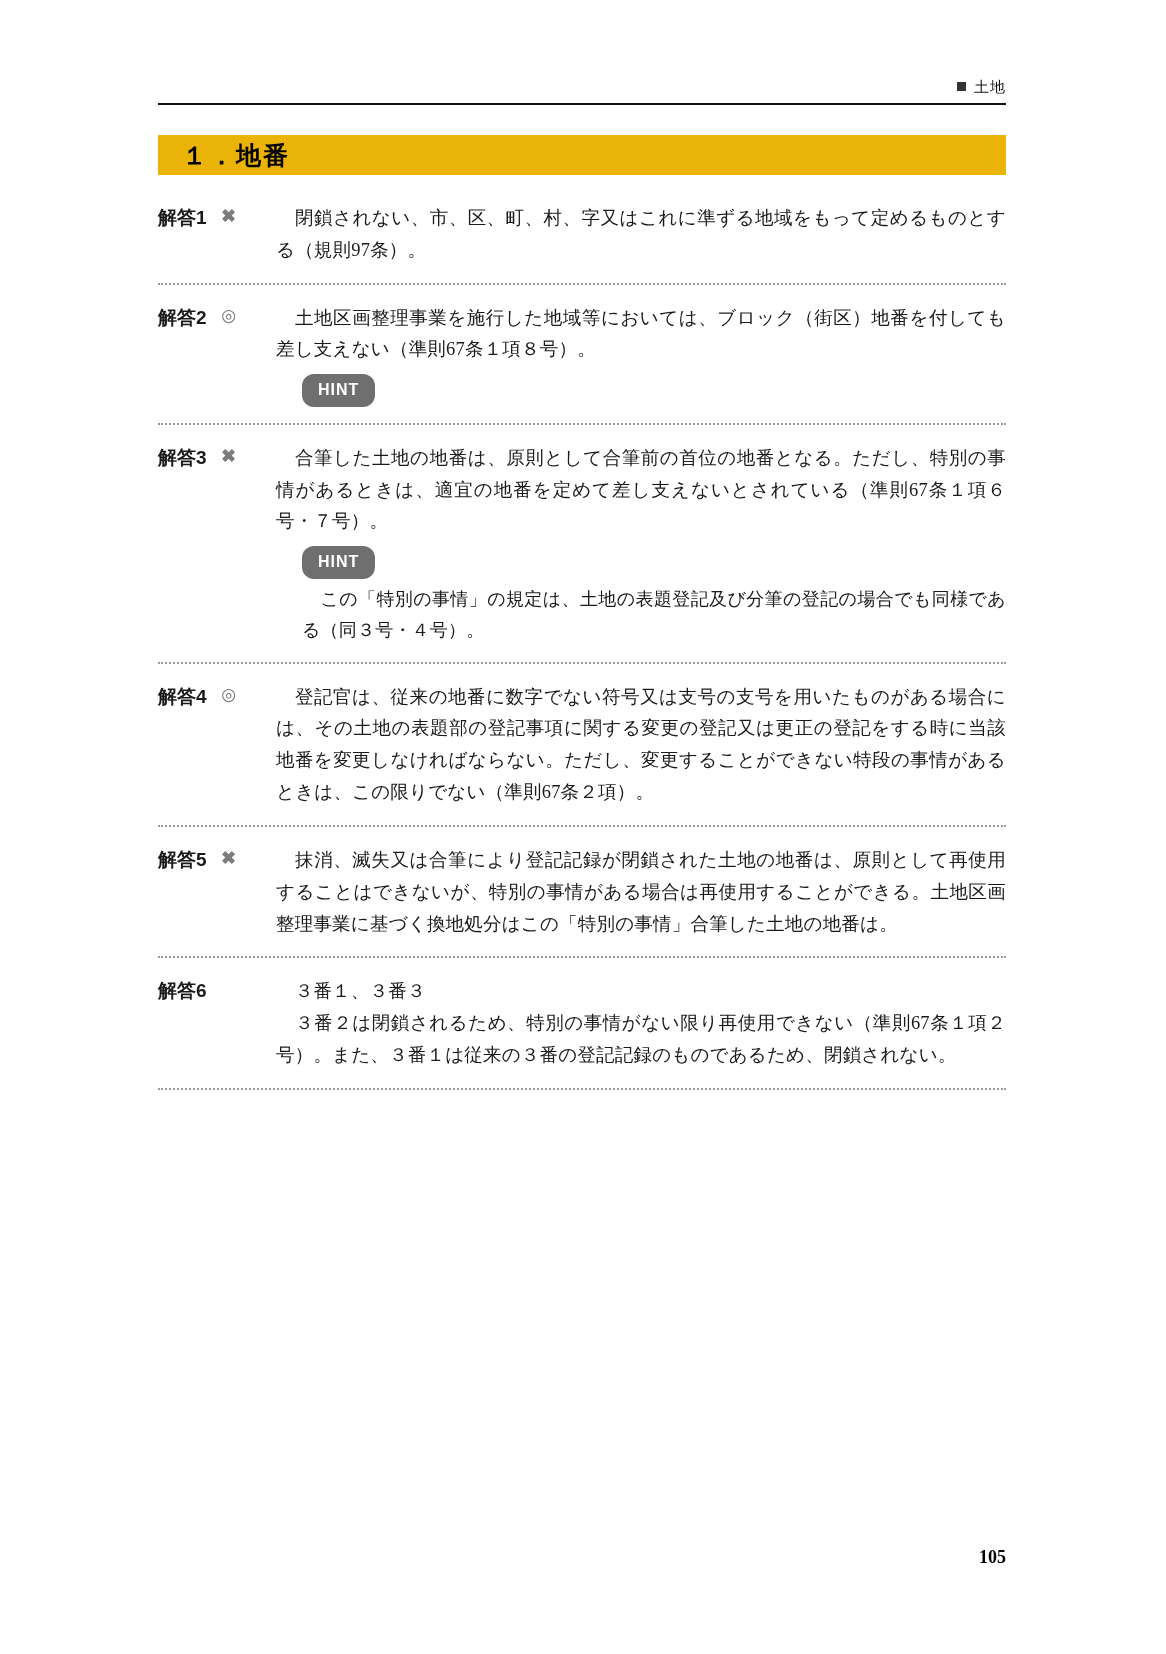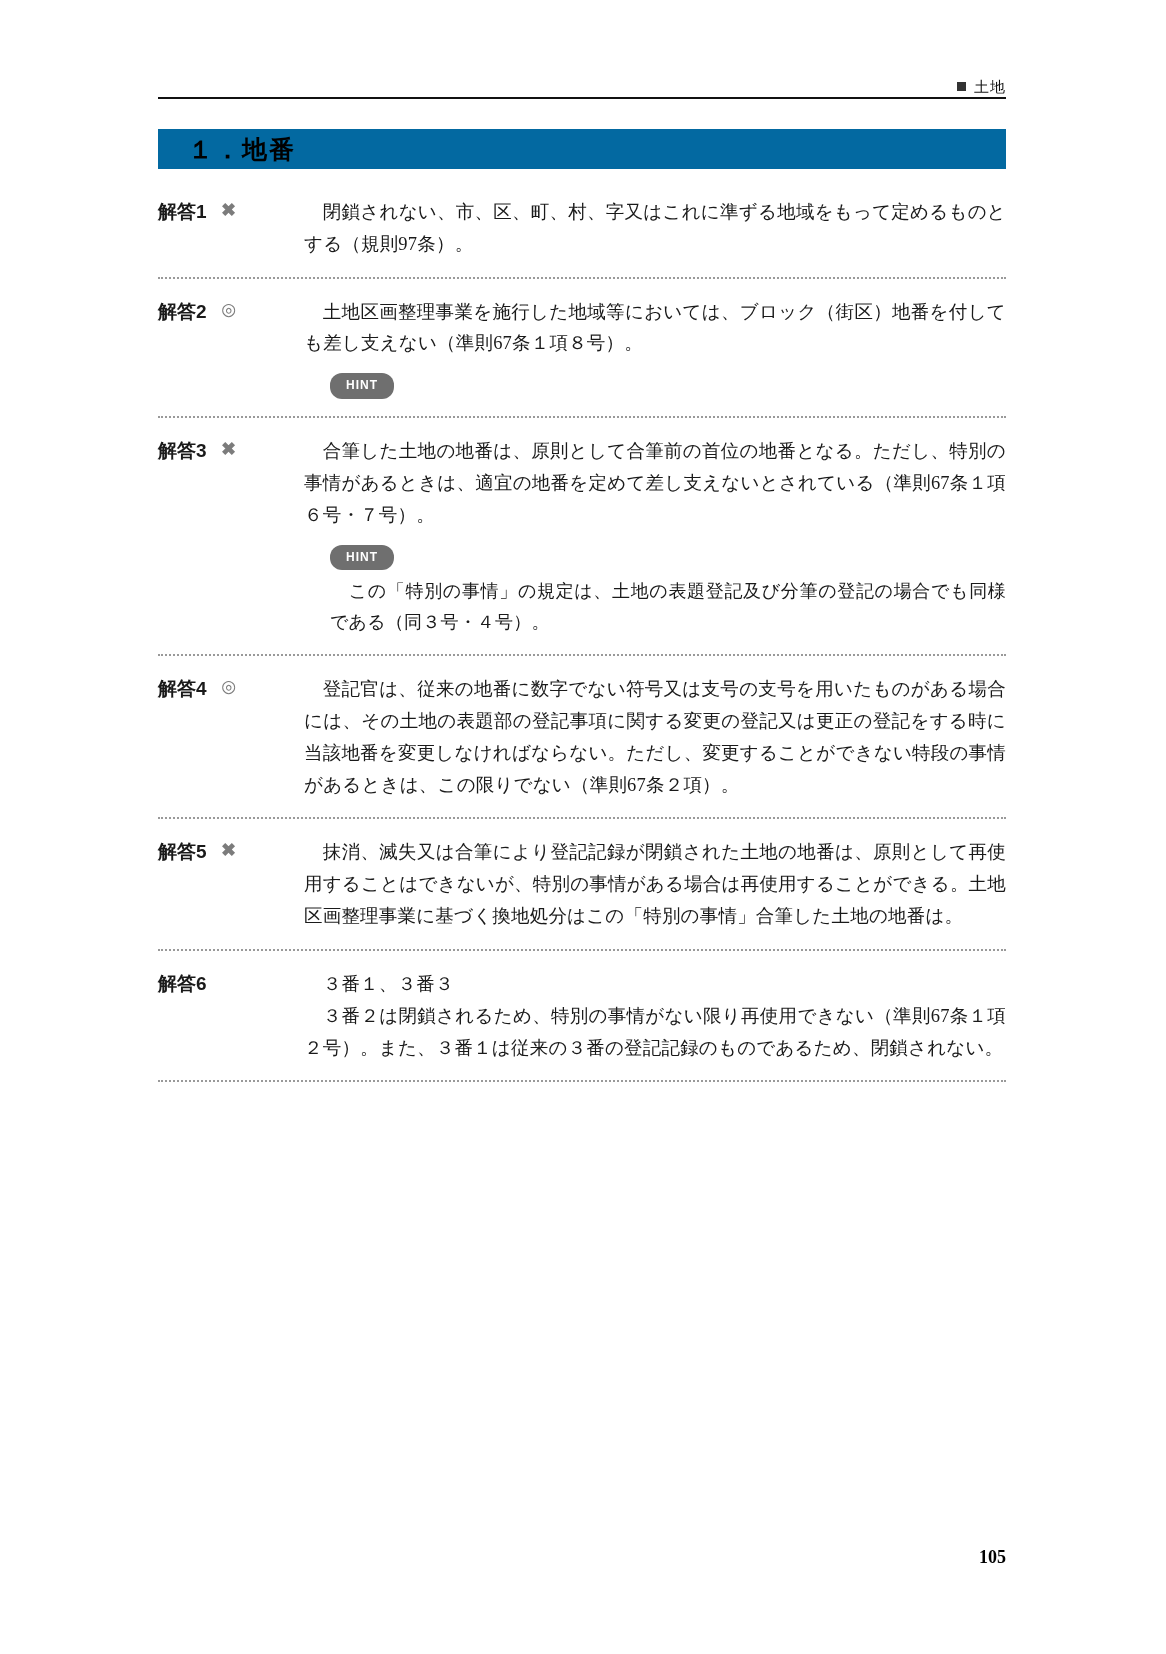--- a/index.html
+++ b/index.html
@@ -27,61 +27,61 @@
     top: 78px;
     width: 848px;
   }
   
   .header-row {
     display: flex;
     justify-content: flex-end;
     align-items: center;
     font-size: 15px;
     letter-spacing: 1px;
+    padding-bottom: 6px;
     color: #111;
   }
   .header-sq {
     display: inline-block;
     width: 9px;
     height: 9px;
     background: #333;
     margin-right: 8px;
     transform: translateY(-1px);
   }
   .header-rule {
     border-bottom: 2.5px solid #111;
     width: 100%;
   }
   
   .section-bar {
     margin-top: 30px;
-    background: #0369a1;
+    background: #eab308;
     height: 40px;
     display: flex;
     align-items: center;
-    padding-left: 30px;
+    padding-left: 24px;
     box-sizing: border-box;
   }
   .section-bar .title {
     font-size: 25px;
     font-weight: bold;
     letter-spacing: 2px;
     color: #000;
     font-family: "Liberation Sans", sans-serif;
   }
   
   .answers {
     margin-top: 6px;
   }
   .answer {
     display: flex;
     align-items: flex-start;
     padding: 18px 0 16px 0;
     border-bottom: 2px dotted #999;
-    gap: 28px;
   }
   .answer:first-child {
     padding-top: 22px;
   }
   .ans-label-col {
     width: 118px;
     flex: 0 0 118px;
     display: flex;
     align-items: flex-start;
     padding-top: 2px;
@@ -122,21 +122,21 @@
     margin: 0;
   }
   .hint-wrap {
     margin-top: 8px;
   }
   .hint-badge {
     display: inline-block;
     background: #6f6f6f;
     color: #ffffff;
     font-family: "Liberation Sans", sans-serif;
-    font-size: 12px;
+    font-size: 16px;
     font-weight: bold;
     letter-spacing: 1px;
     padding: 2px 16px 3px 16px;
     border-radius: 12px;
     margin-left: 26px;
   }
   .hint-text {
     margin-top: 5px;
     margin-left: 26px;
     font-size: 18px;

